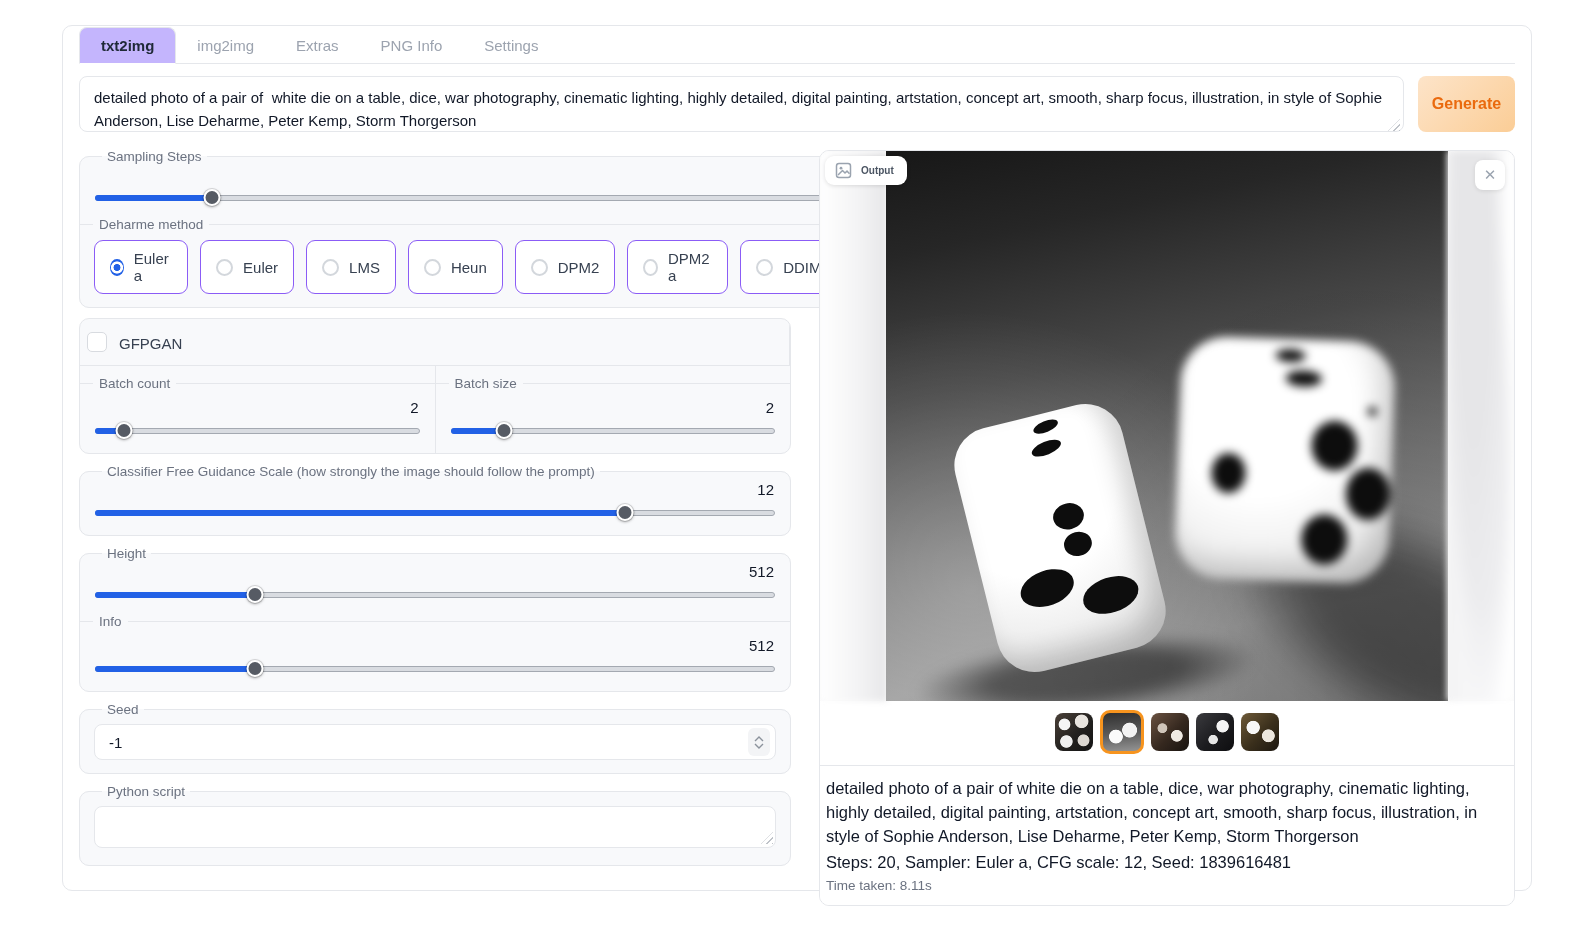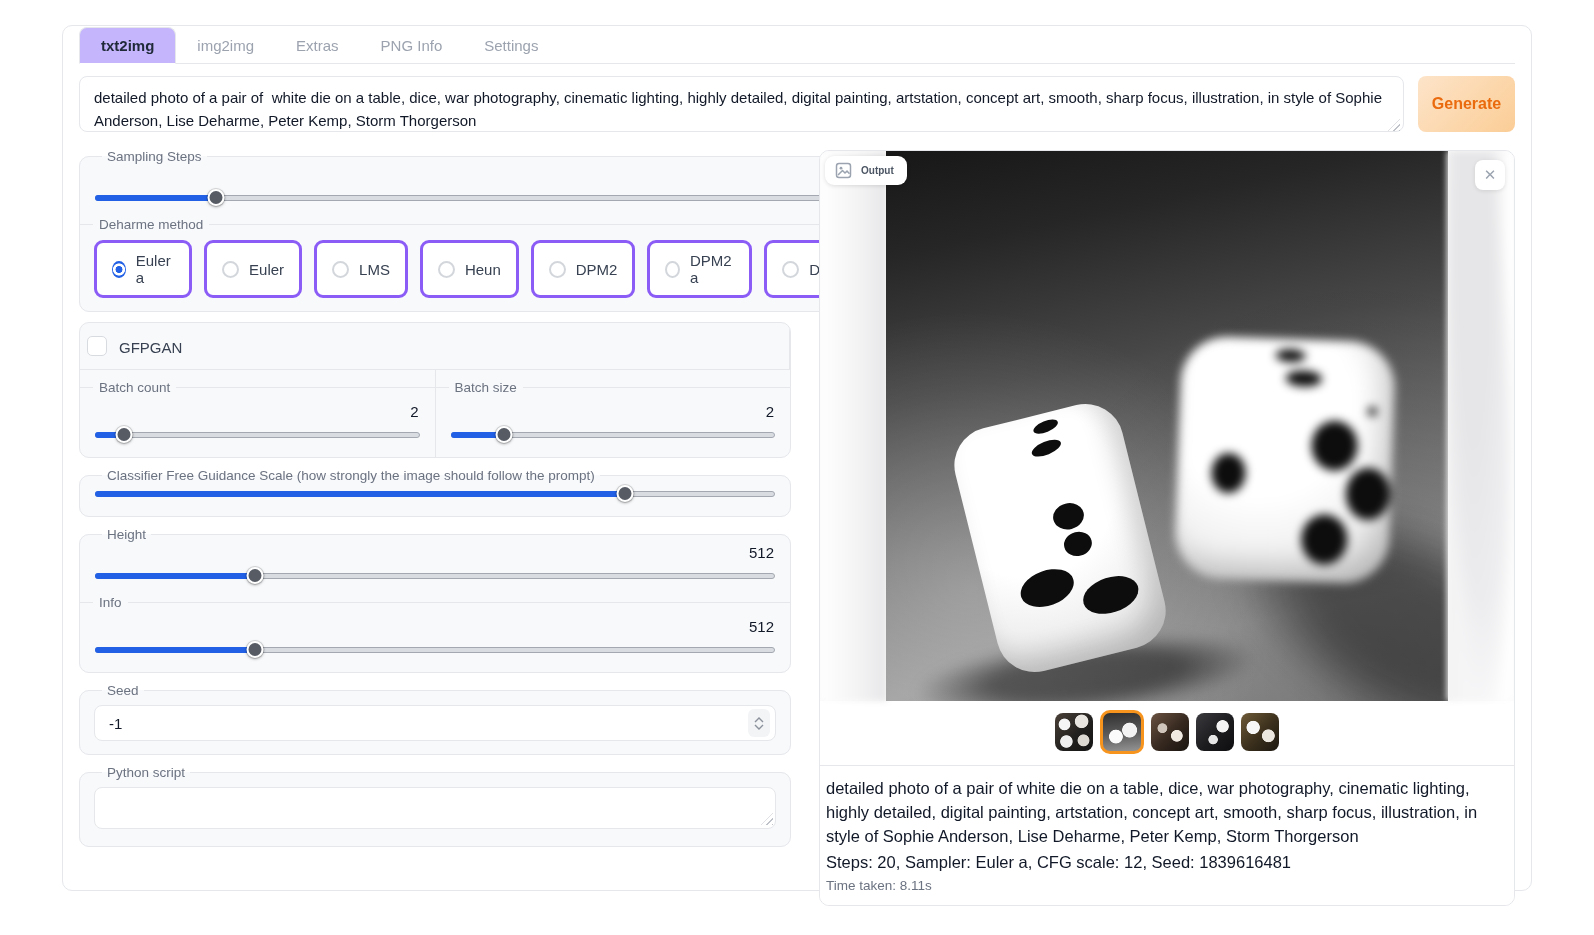--- a/index.html
+++ b/index.html
@@ -49,21 +49,21 @@
   .slider { position:relative; height:19px; margin:0 1px; }
   .slider .track { position:absolute; left:0; right:0; top:7px; height:6px;
                    background:#d9dce1; border:1px solid #a4a9b1; border-radius:4px; }
   .slider .fill  { position:absolute; left:0; top:7px; height:6px; background:#2261e6; border-radius:4px 0 0 4px; }
   .slider .knob  { position:absolute; top:1px; width:17px; height:17px; border-radius:50%;
                    transform:translateX(-50%); background:#565b64; border:2px solid #fff;
                    box-shadow:0 1px 3px rgba(0,0,0,.35), 0 0 0 1px rgba(0,0,0,.12); cursor:pointer; }
 
   
   .radio-row { display:flex; gap:12px; margin-top:2px; }
-  .radio-btn { display:flex; align-items:center; gap:10px; background:#fff; border:3px solid #8b5cf6;
+  .radio-btn { display:flex; align-items:center; gap:10px; background:#fff; border:1px solid #8b5cf6;
                border-radius:9px; padding:9px 15px; font-size:15px; color:#374151; cursor:pointer; }
   .rdot { width:17px; height:17px; border-radius:50%; border:2px solid #d3d7dc; background:#fff; }
   .radio-btn.sel .rdot { border:none;
         background:radial-gradient(circle,#2261e6 0 29%,#ffffff 34% 52%,#2261e6 58% 100%); }
 
   
   .check-row { display:flex; }
   .check-cell { flex:1; display:flex; align-items:flex-end; gap:12px; padding:13px 8px 13px 7px;
                 font-size:15px; color:#374151; }
   .check-cell.divider { border-right:1px solid #e5e7eb; }
@@ -259,20 +259,21 @@
               <div class="track"></div>
                 <div class="fill" style="width: 16.5%;"></div>
                 <div class="knob" style="left: 16.5%;"></div>
             </div>
           </div>
         </div>
       </div>
 
       <fieldset class="panel">
         <legend>Classifier Free Guidance Scale (how strongly the image should follow the prompt)</legend>
+        <div class="val">12</div>
         <div class="slider">
           <div class="track"></div>
             <div class="fill" style="width: 78%;"></div>
             <div class="knob" style="left: 78%;"></div>
         </div>
       </fieldset>
 
       <fieldset class="panel">
         <legend>Height</legend>
         <div class="val">512</div>

